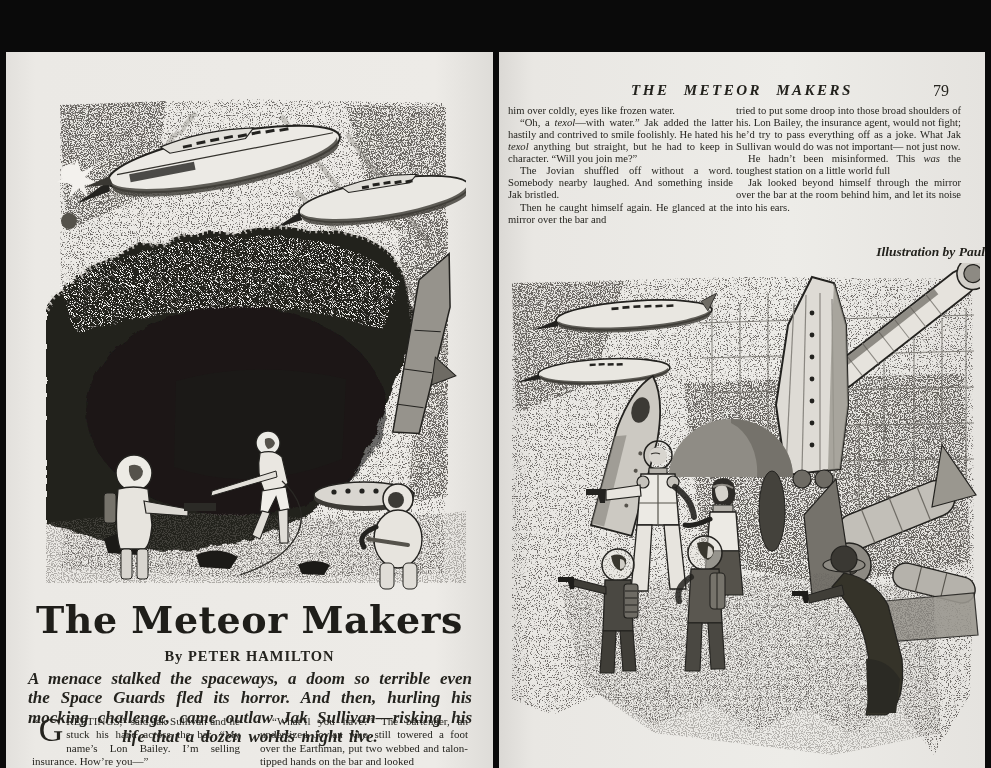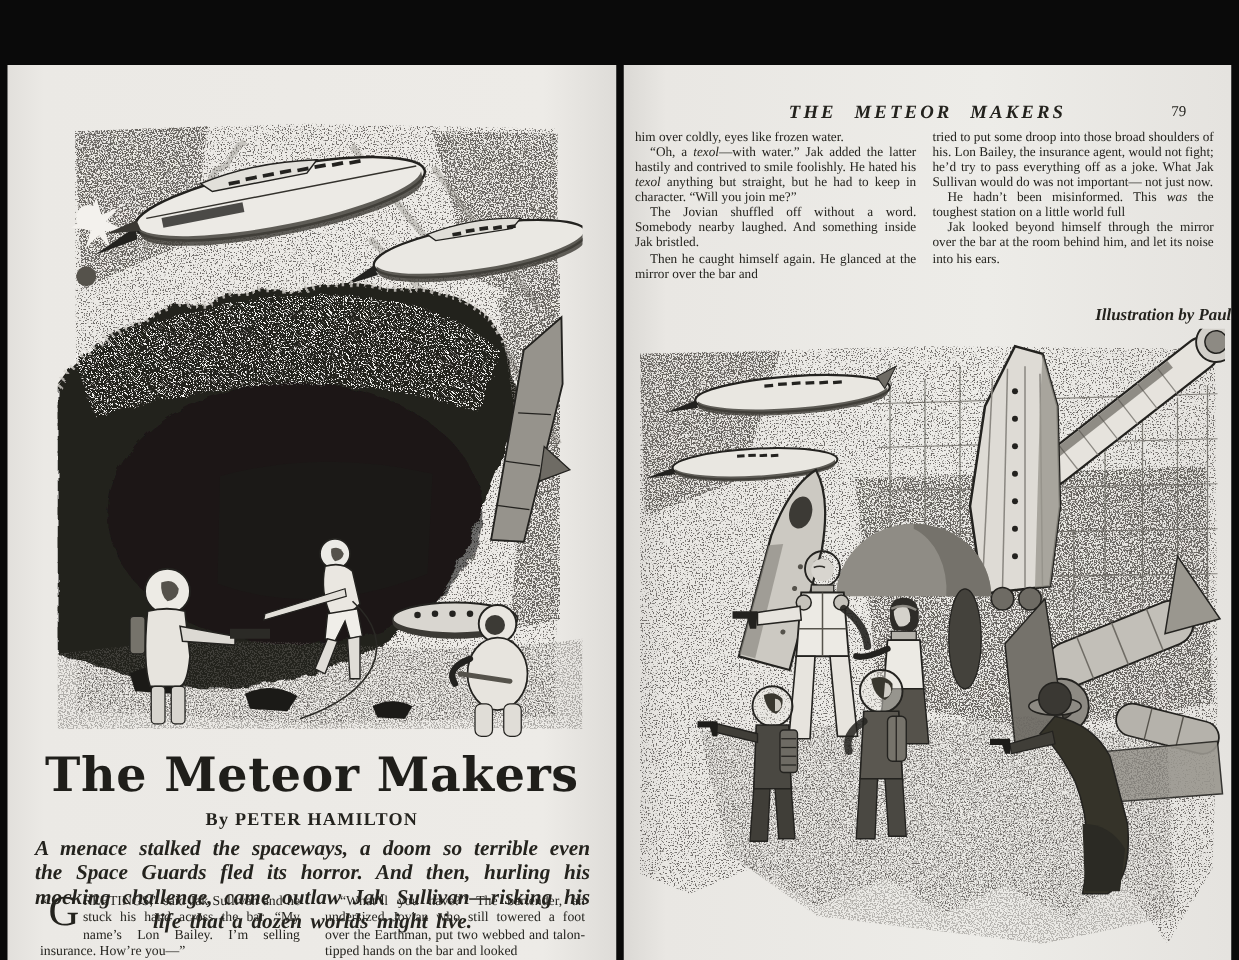--- a/index.html
+++ b/index.html
@@ -26,22 +26,22 @@
   .col p,.rp-col p{margin:0;}
   .ind{text-indent:12px;}
   .dc{float:left;font-size:34px;line-height:27px;padding:1px 3px 0 0;color:#24231e;}
   .oq{float:left;font-size:13px;padding:1px 1px 0 0;}
   .pageno-left{position:absolute;left:29px;top:734px;font-size:12.5px;text-decoration:underline;}
 
   
   .rp-header{position:absolute;left:0;right:0;top:30px;text-align:center;
     font-weight:bold;font-style:italic;font-size:15px;letter-spacing:2.5px;
     word-spacing:8px;color:#23221d;}
-  .pageno-right{position:absolute;right:36px;top:30px;font-size:12px;}
-  .rp-cols{position:absolute;left:9px;top:53px;width:464px;display:flex;gap:13px;}
+  .pageno-right{position:absolute;right:36px;top:30px;font-size:16px;}
+  .rp-cols{position:absolute;left:9px;top:53px;width:464px;display:flex;gap:3px;}
   .rp-col{width:225px;font-size:10.6px;line-height:1.14;text-align:justify;}
   .caption{position:absolute;left:0;right:0;top:192px;text-align:right;
     font-weight:bold;font-style:italic;font-size:13.5px;color:#23221d;}
   .illo-right{position:absolute;left:5px;top:211px;width:476px;height:545px;}
   svg{display:block;}
 </style>
 </head>
 <body>
 
 <svg width="0" height="0" style="position:absolute">

